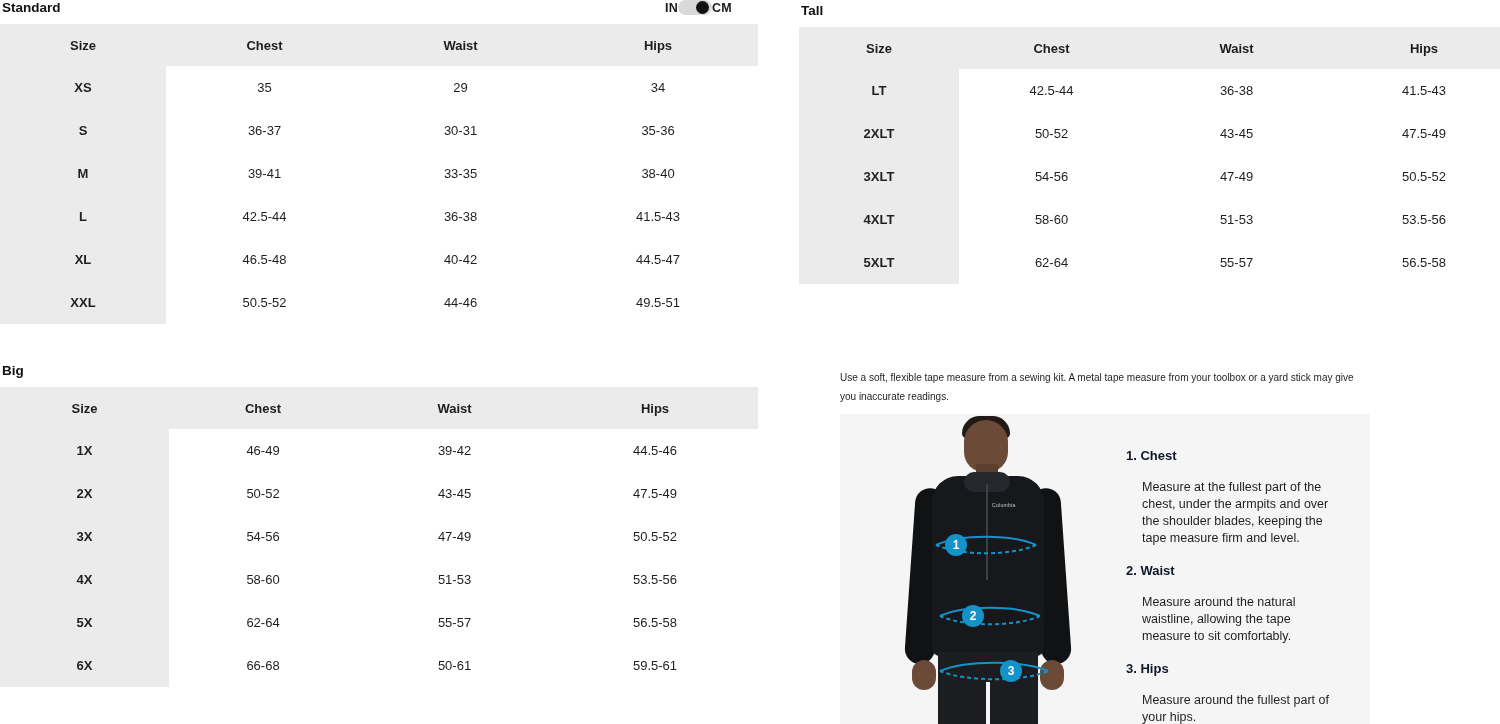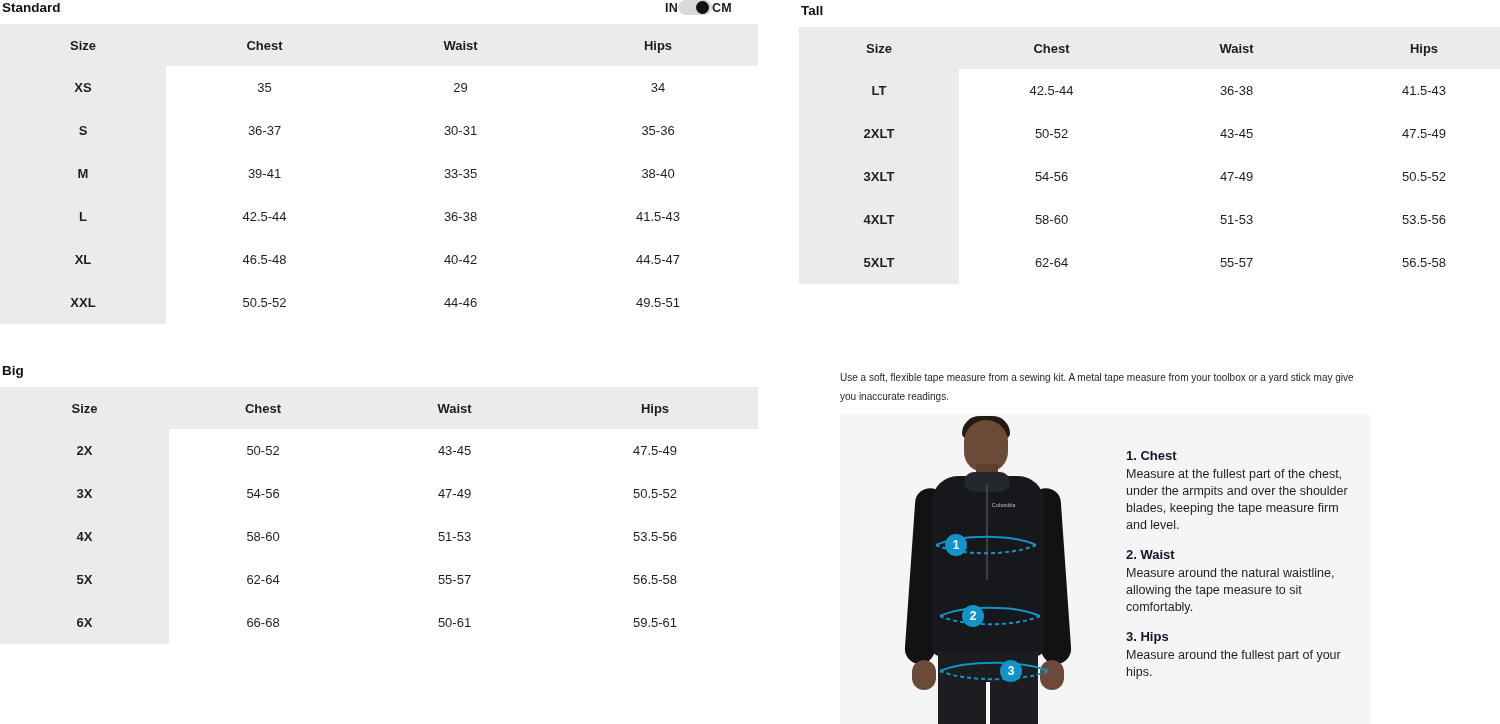--- a/index.html
+++ b/index.html
@@ -251,21 +251,21 @@
     width: 248px;
   }
   .fig-item { margin-bottom: 13px; }
   .fig-item h4 {
     margin: 0 0 3px 0;
     font-size: 13px;
     font-weight: bold;
     color: #0f172a;
   }
   .fig-item p {
-    margin: 0;
+    margin: 16px;
     font-size: 12.5px;
     line-height: 17px;
     color: #1f1f1f;
   }
 </style>
 </head>
 <body>
 
 <div class="page">
 
@@ -346,20 +346,26 @@
         </colgroup>
       <thead>
         <tr>
           <th class="sizecol">Size</th>
           <th>Chest</th>
           <th>Waist</th>
           <th>Hips</th>
         </tr>
       </thead>
       <tbody>
+        <tr>
+          <td class="sizecol">1X</td>
+          <td>46-49</td>
+          <td>39-42</td>
+          <td>44.5-46</td>
+        </tr>
         <tr>
           <td class="sizecol">2X</td>
           <td>50-52</td>
           <td>43-45</td>
           <td>47.5-49</td>
         </tr>
         <tr>
           <td class="sizecol">3X</td>
           <td>54-56</td>
           <td>47-49</td>

